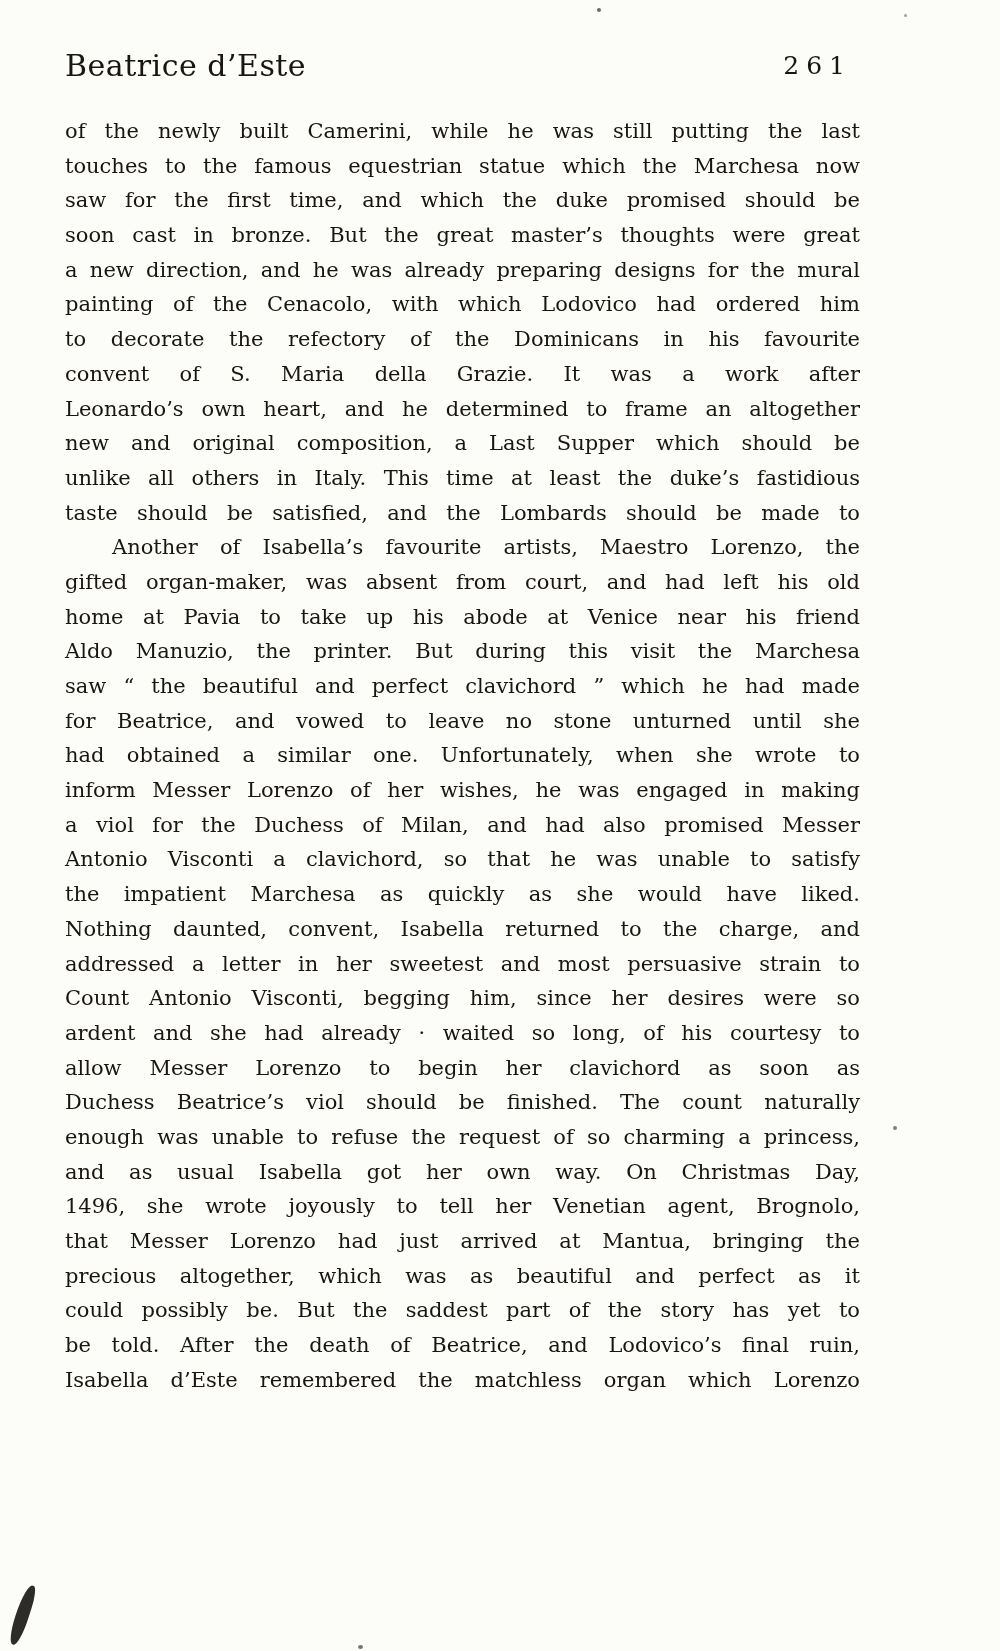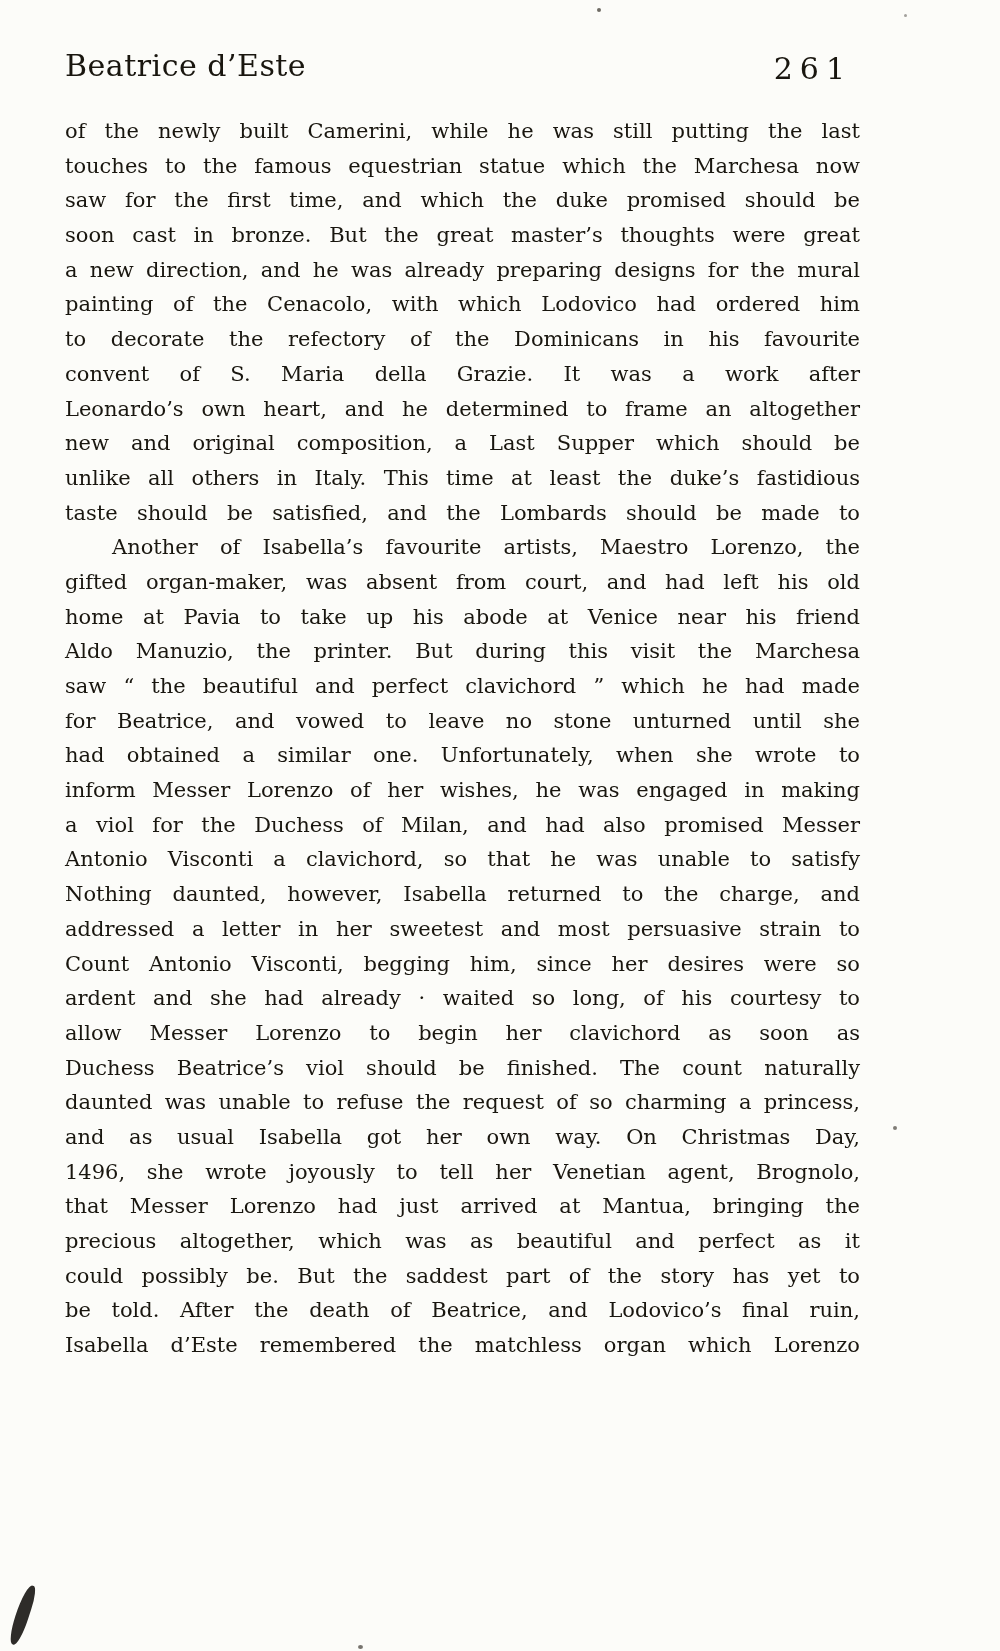--- a/index.html
+++ b/index.html
@@ -30,21 +30,21 @@
     right: 0;
     top: 0;
     text-align: left;
     font-size: 30px;
     letter-spacing: 0.5px;
   }
   .pagenum {
     position: absolute;
     right: 8px;
     top: 3px;
-    font-size: 30px;
+    font-size: 25px;
     letter-spacing: 7px;
   }
   .body-text {
     position: absolute;
     top: 114px;
     left: 65px;
     width: 795px;
   }
   .line {
     font-size: 21px;
@@ -105,27 +105,28 @@
       <div class="line indent">Another of Isabella’s favourite artists, Maestro Lorenzo, the</div>
       <div class="line">gifted organ-maker, was absent from court, and had left his old</div>
       <div class="line">home at Pavia to take up his abode at Venice near his friend</div>
       <div class="line">Aldo Manuzio, the printer. But during this visit the Marchesa</div>
       <div class="line">saw “ the beautiful and perfect clavichord ” which he had made</div>
       <div class="line">for Beatrice, and vowed to leave no stone unturned until she</div>
       <div class="line">had obtained a similar one. Unfortunately, when she wrote to</div>
       <div class="line">inform Messer Lorenzo of her wishes, he was engaged in making</div>
       <div class="line">a viol for the Duchess of Milan, and had also promised Messer</div>
       <div class="line">Antonio Visconti a clavichord, so that he was unable to satisfy</div>
-      <div class="line">Nothing daunted, however, Isabella returned to the charge, and</div>
+      <div class="line">the impatient Marchesa as quickly as she would have liked.</div>
+      <div class="line">Nothing daunted, convent, Isabella returned to the charge, and</div>
       <div class="line">addressed a letter in her sweetest and most persuasive strain to</div>
       <div class="line">Count Antonio Visconti, begging him, since her desires were so</div>
       <div class="line">ardent and she had already · waited so long, of his courtesy to</div>
       <div class="line">allow Messer Lorenzo to begin her clavichord as soon as</div>
       <div class="line">Duchess Beatrice’s viol should be finished. The count naturally</div>
-      <div class="line">daunted was unable to refuse the request of so charming a princess,</div>
+      <div class="line">enough was unable to refuse the request of so charming a princess,</div>
       <div class="line">and as usual Isabella got her own way. On Christmas Day,</div>
       <div class="line">1496, she wrote joyously to tell her Venetian agent, Brognolo,</div>
       <div class="line">that Messer Lorenzo had just arrived at Mantua, bringing the</div>
       <div class="line">precious altogether, which was as beautiful and perfect as it</div>
       <div class="line">could possibly be. But the saddest part of the story has yet to</div>
       <div class="line">be told. After the death of Beatrice, and Lodovico’s final ruin,</div>
       <div class="line">Isabella d’Este remembered the matchless organ which Lorenzo</div>
     </div>
 
   <div class="speck speck-1"></div>

